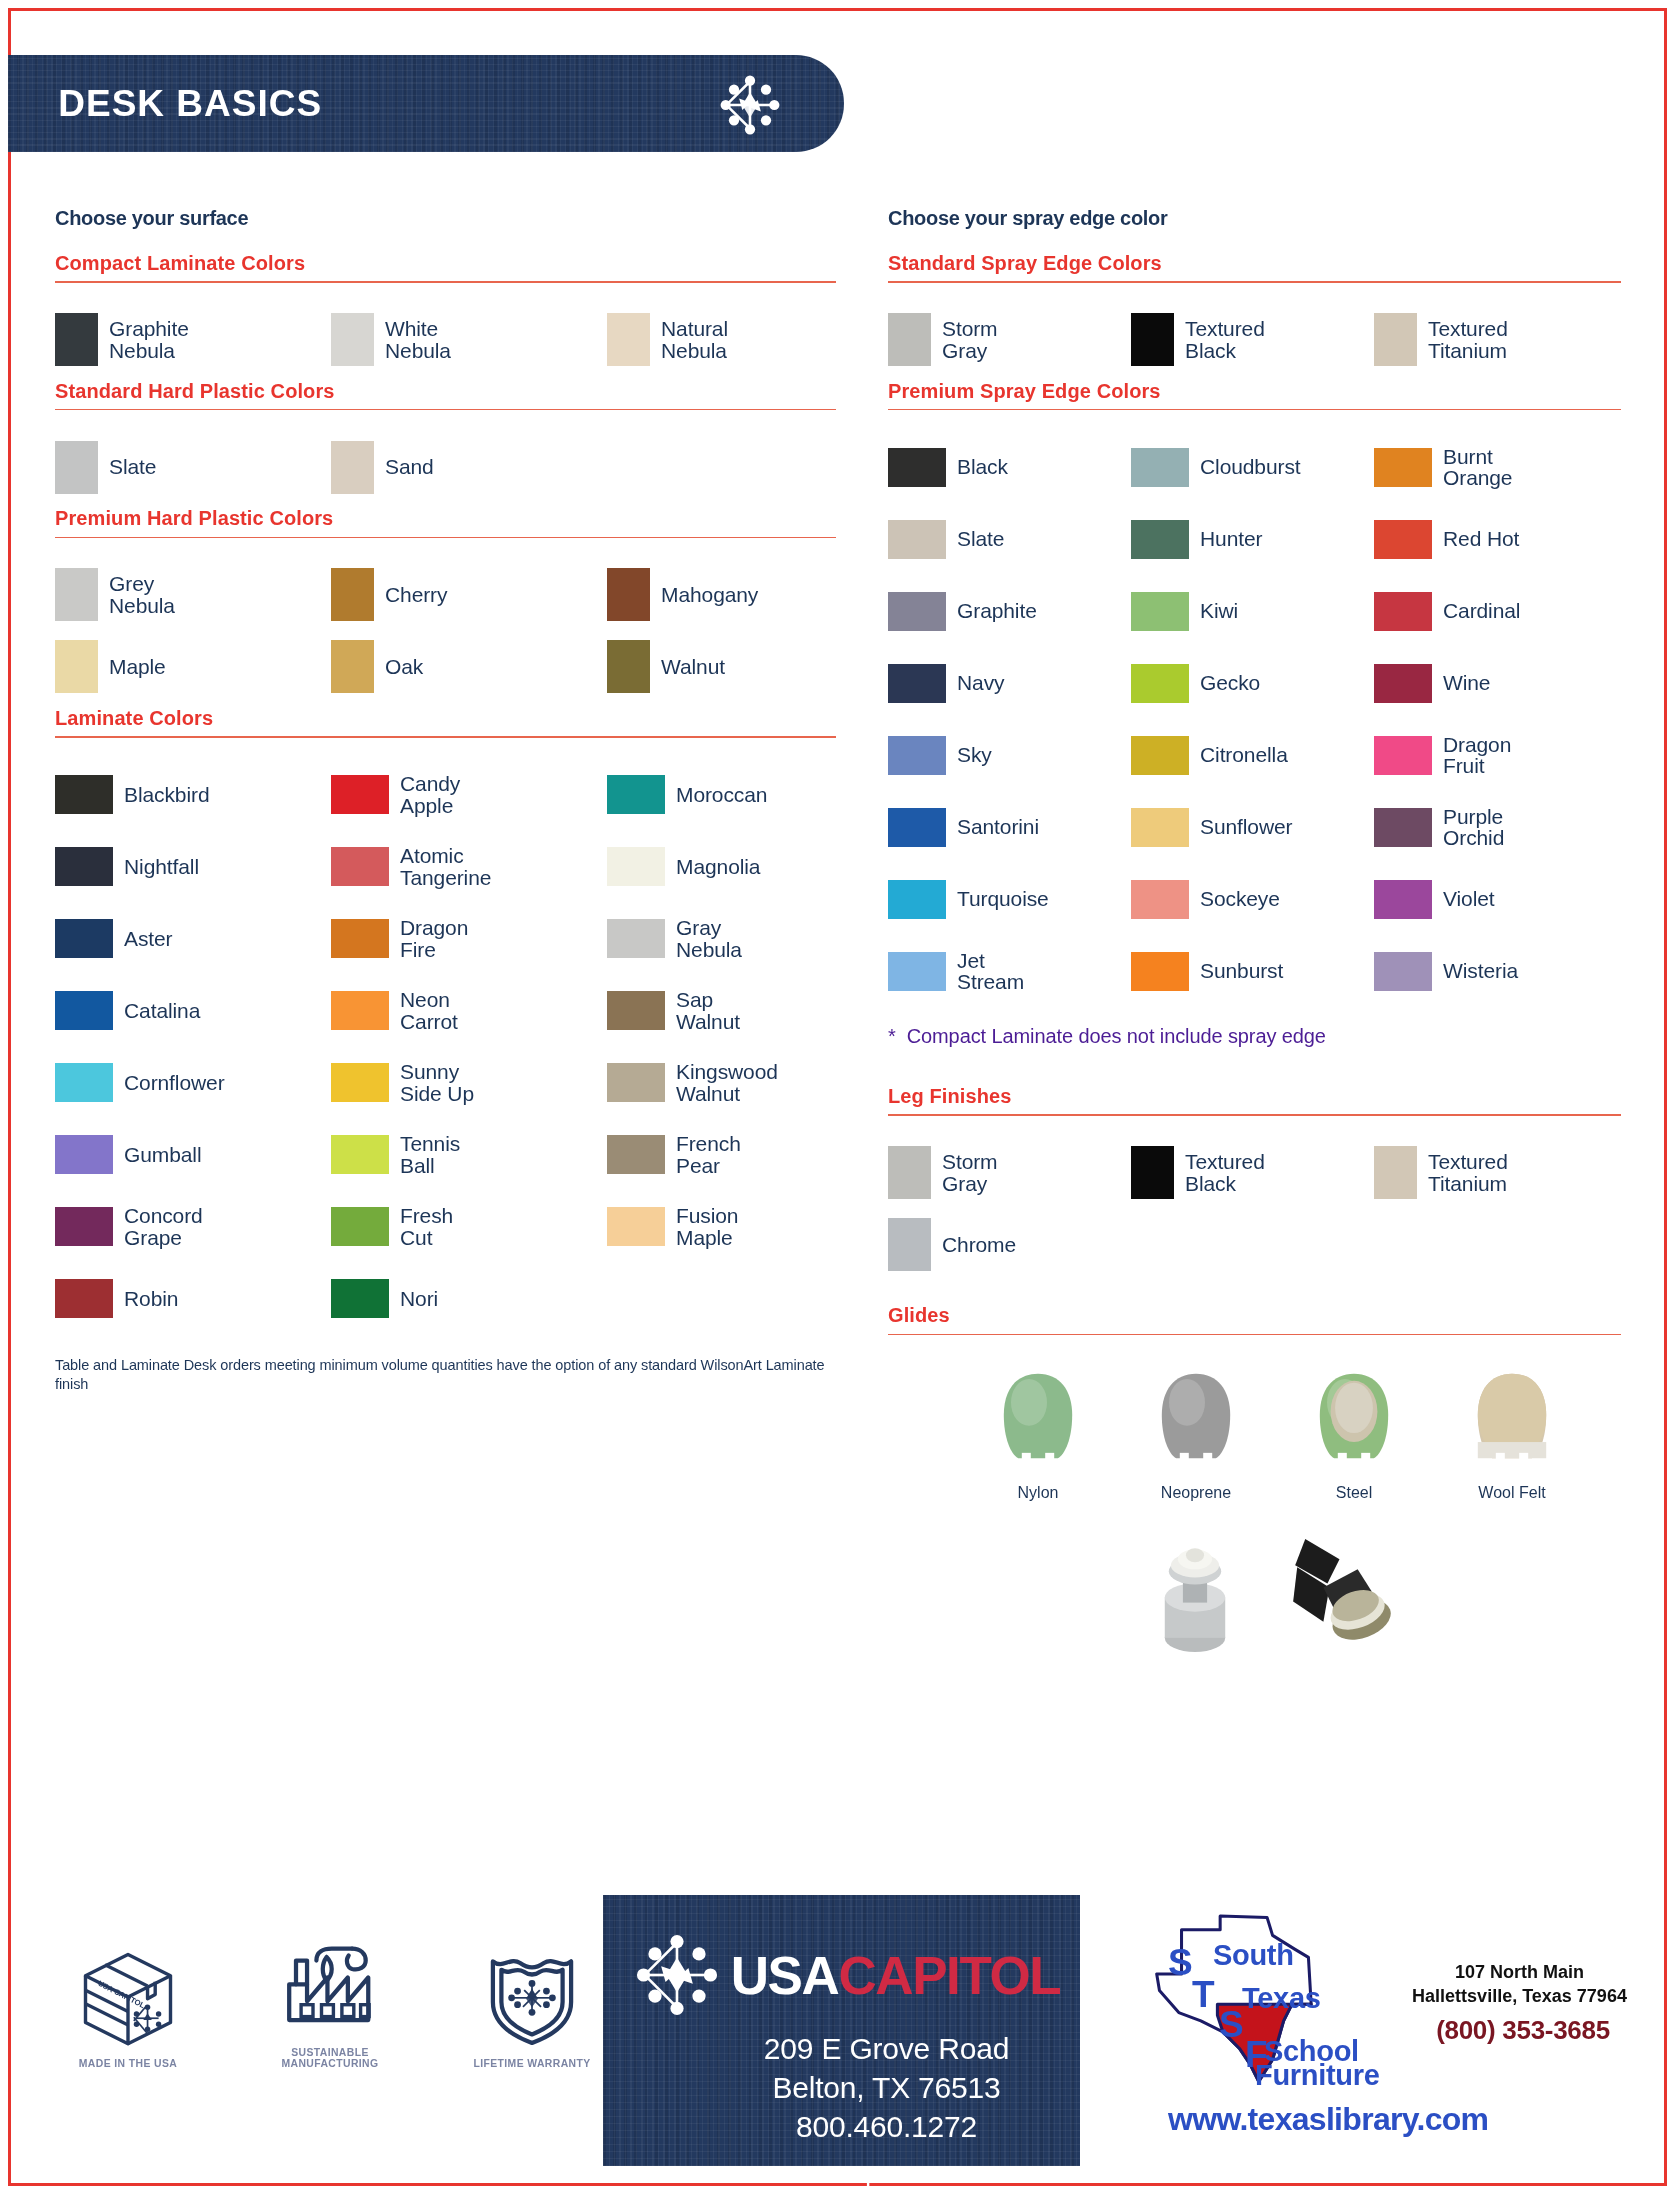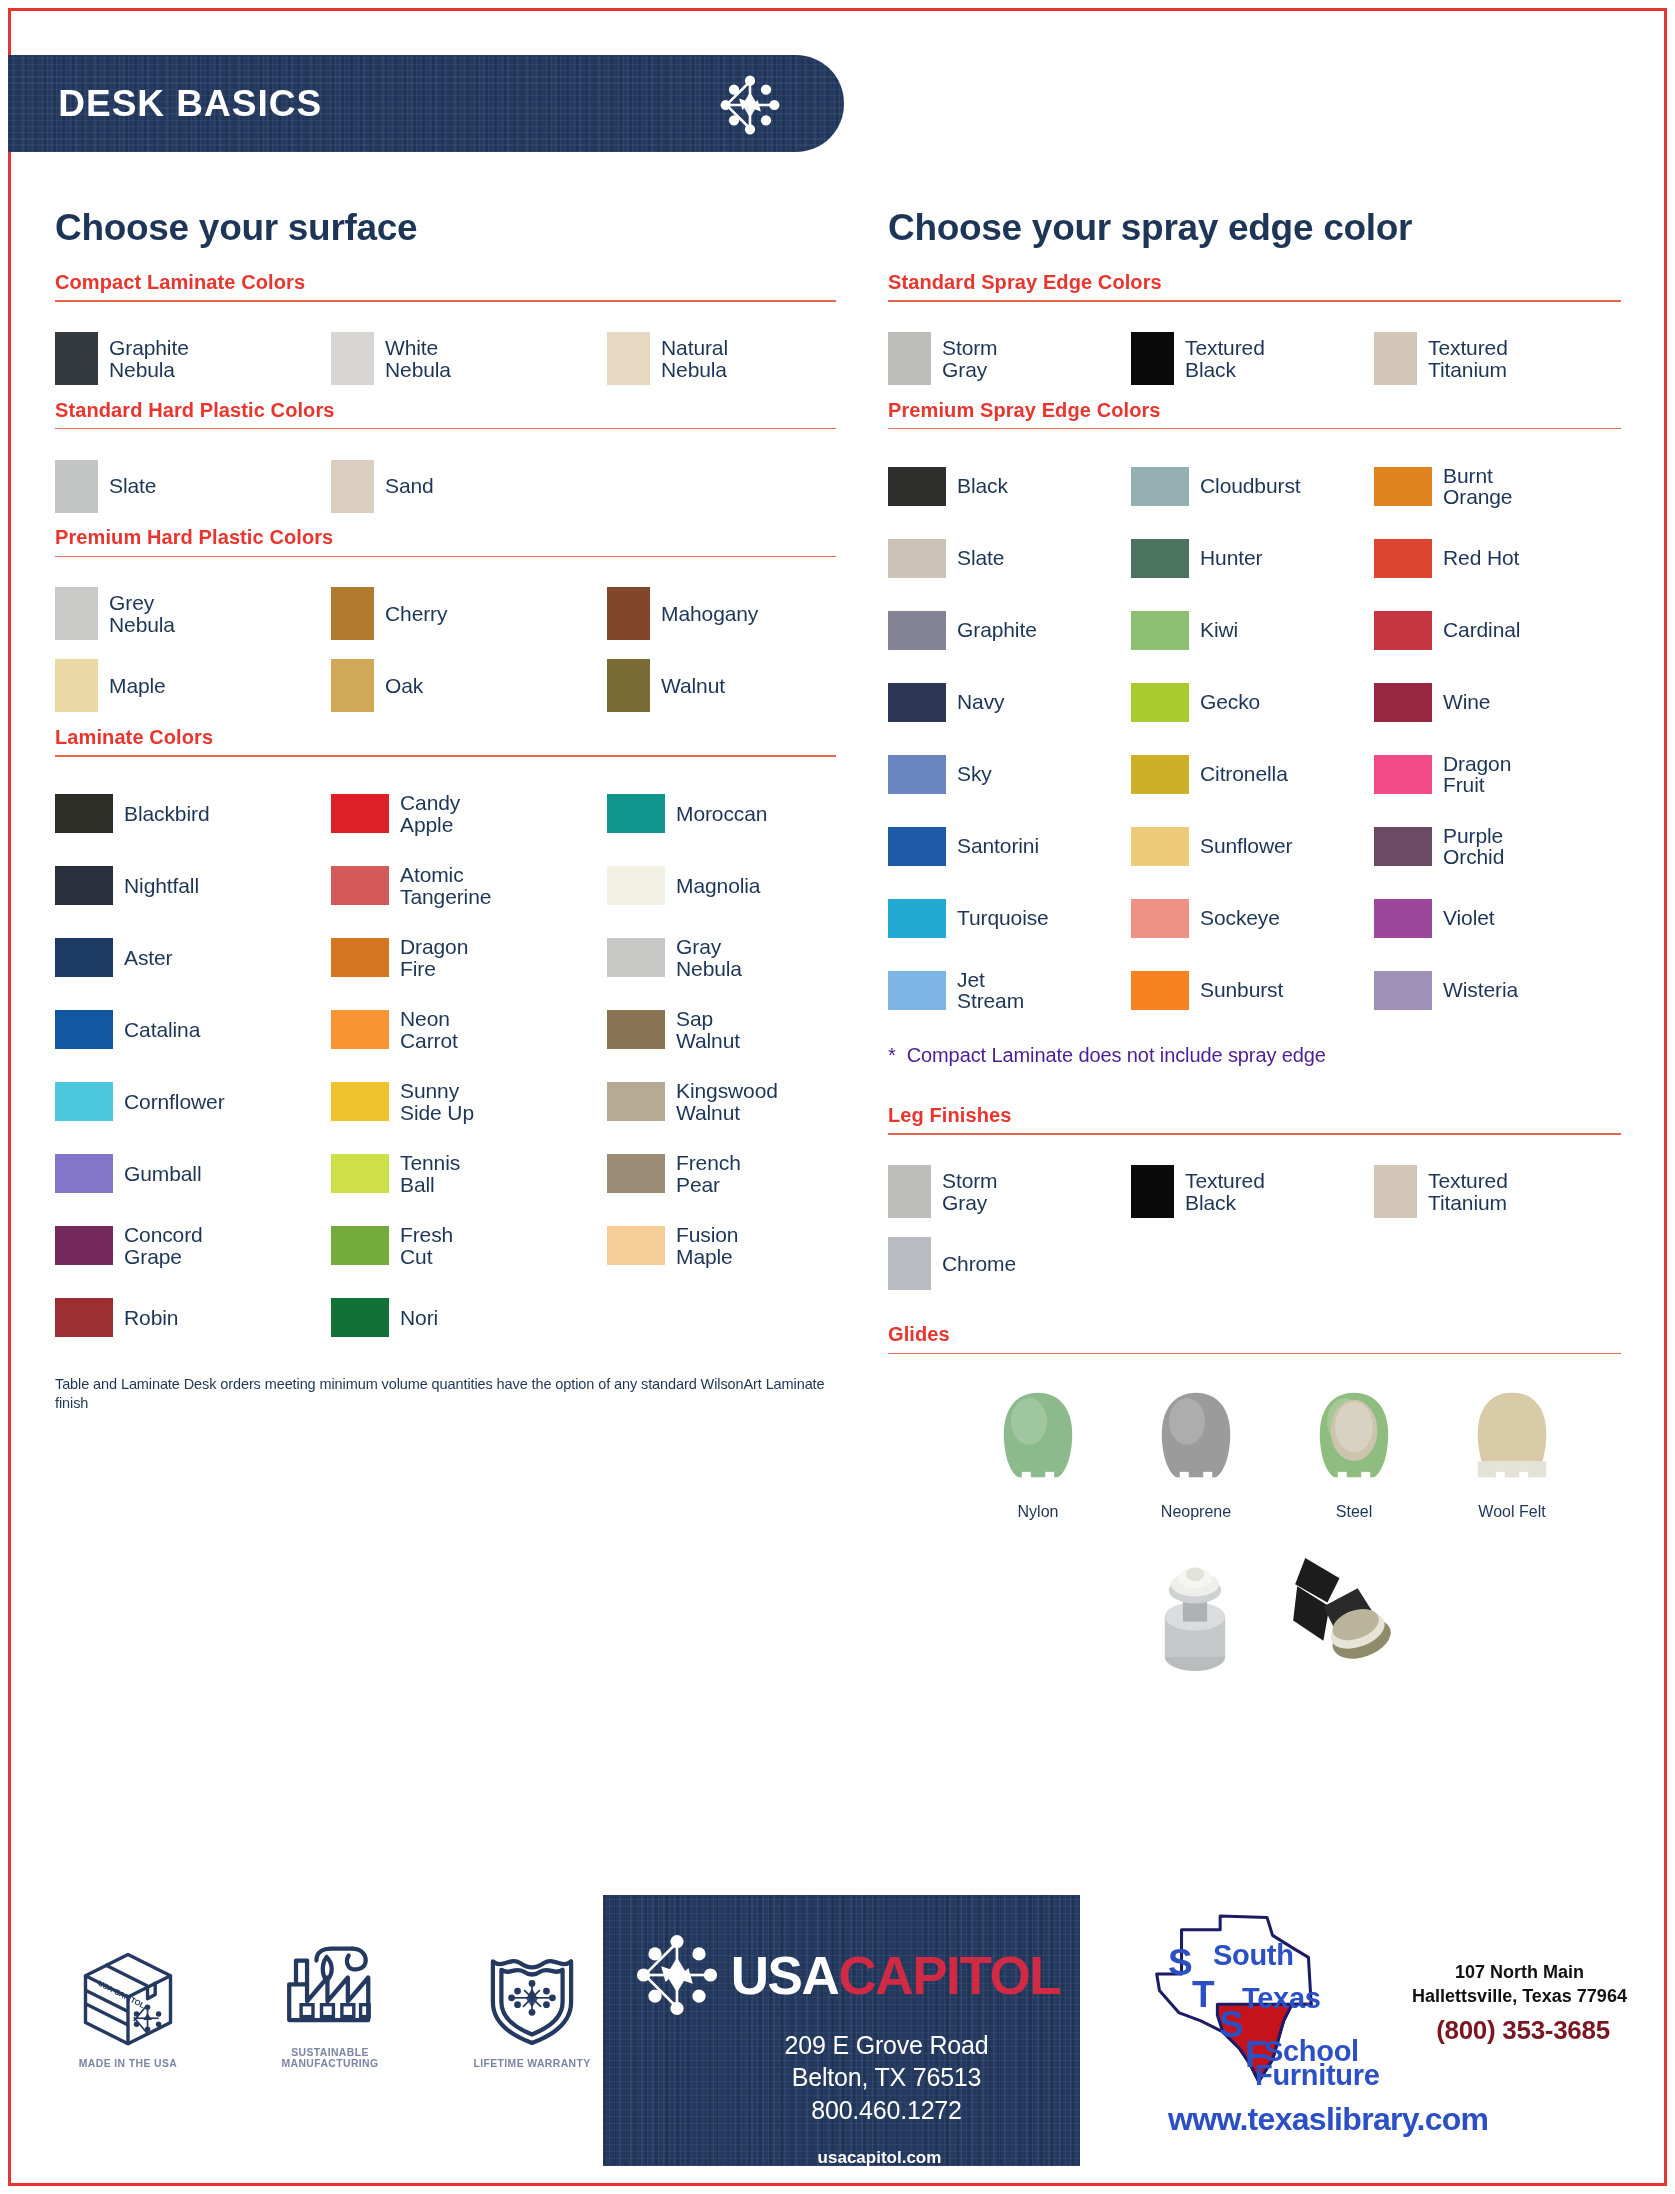--- a/index.html
+++ b/index.html
@@ -37,21 +37,21 @@
     font-stretch: condensed;
   }
   .header-logo { position: absolute; right: 62px; top: 18px; width: 64px; height: 64px; }
 
   
   .col { position: absolute; top: 207px; }
   .col-left  { left: 55px;  width: 781px; }
   .col-right { left: 888px; width: 733px; }
 
   .col-heading {
-    font-size: 37px; font-weight: bold; color: #1d3557;
+    font-size: 20px; font-weight: bold; color: #1d3557;
     letter-spacing: -0.3px; margin-bottom: 22px;
   }
   .sec-title {
     font-size: 20px; font-weight: bold; color: #e8352e;
     letter-spacing: 0.1px; margin-bottom: 6.2px;
   }
   .sec-rule { height: 1.4px; background: #e8654e; width: 100%; }
   .section { margin-bottom: 4.1px; }
 
   .swatch-grid { display: grid; margin-top: 21px; }
@@ -112,21 +112,21 @@
       repeating-linear-gradient(90deg, rgba(0,0,0,.11) 0 2.8px, rgba(0,0,0,0) 2.8px 10.4px);
   }
   .usa-top { display: flex; align-items: center; padding: 36px 0 0 30px; }
   .usa-wordmark {
     font-size: 53px; font-weight: bold; letter-spacing: -1.4px;
     margin-left: 9.7px; line-height: 1; font-stretch: condensed;
   }
   .usa-wordmark .w { color: #ffffff; }
   .usa-wordmark .r { color: #d02a44; }
   .usa-lines { text-align: center; color: #ffffff; margin-top: 9.7px; padding-left: 90px; }
-  .usa-lines div { font-size: 25px; line-height: 1.3; letter-spacing: -0.2px; }
+  .usa-lines div { font-size: 30px; line-height: 1.3; letter-spacing: -0.2px; }
   .usa-url { font-size: 17px; font-weight: bold; color: #fff; text-align: center; margin-top: 22px; padding-left: 76px; }
 
   .stsf {
     position: absolute; left: 1133px; top: 1899px;
     width: 498px; height: 270px;
   }
   .stsf-texas { position: absolute; left: 7px; top: 5.5px; }
   .stsf-word {
     position: absolute; color: #2b4fc4; font-weight: bold;
     font-size: 29px; letter-spacing: -0.3px;

